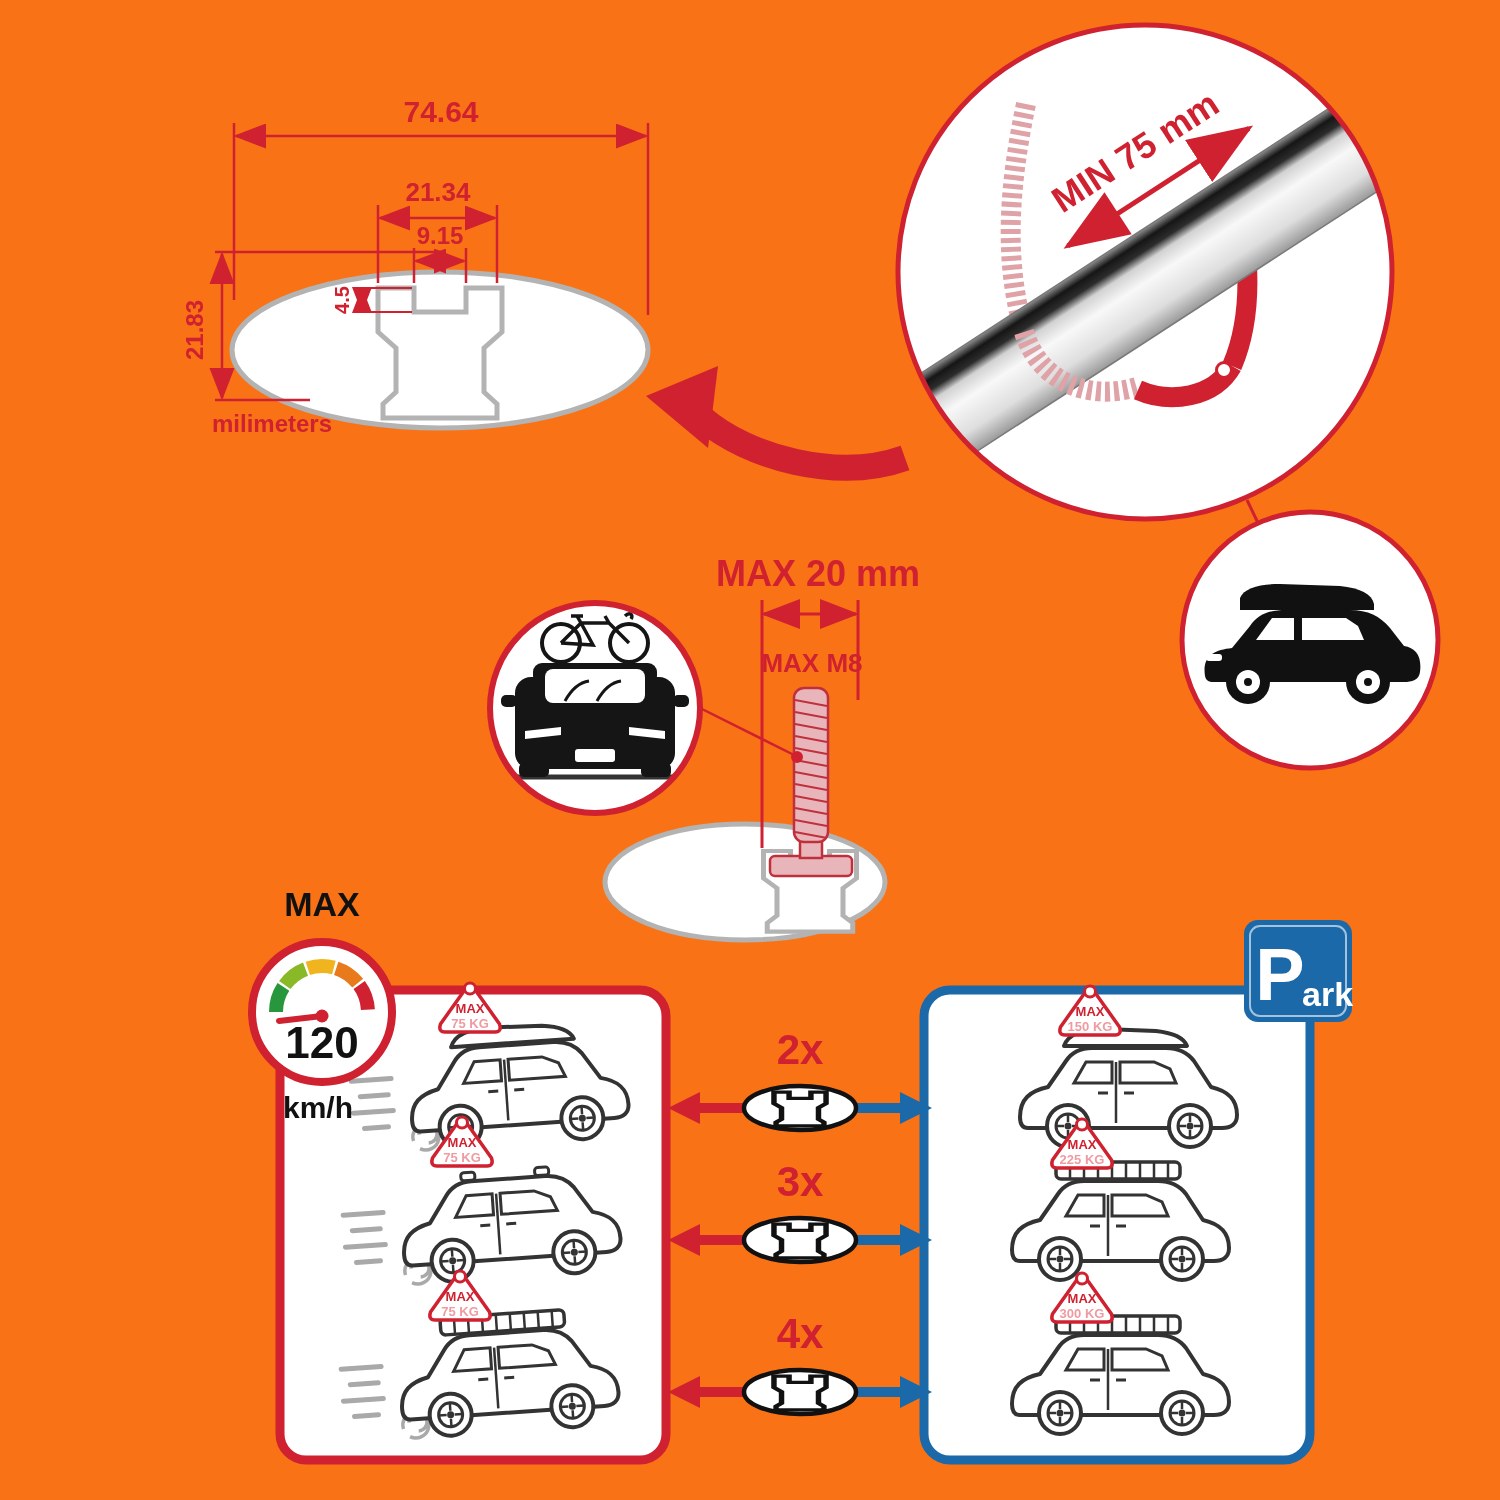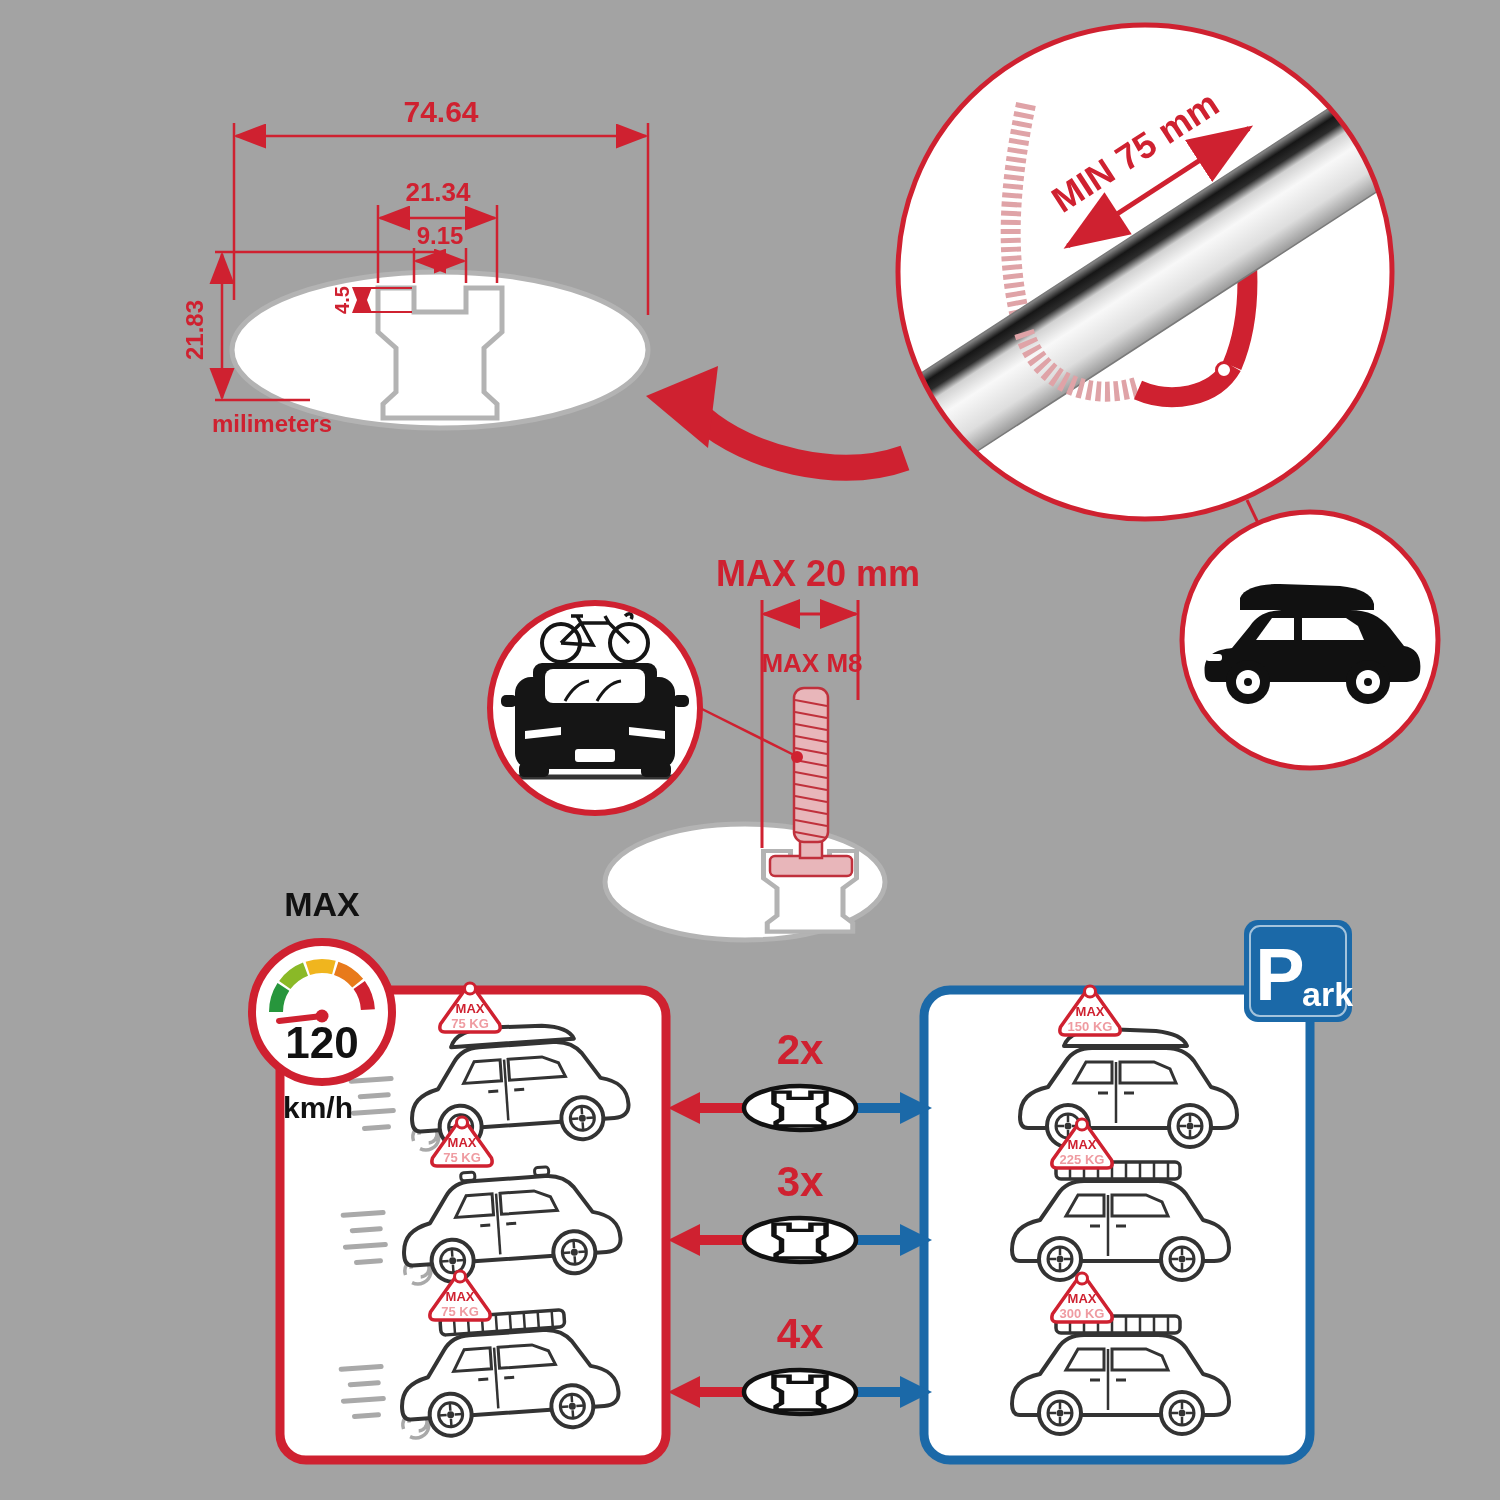--- a/index.html
+++ b/index.html
@@ -1,16 +1,16 @@
 <!DOCTYPE html>
 <html><head>
 <meta charset="utf-8">
 <style>
   html,body{margin:0;padding:0;background:#fff;}
-  .stage{position:relative;width:1500px;height:1500px;background:#a3a3a3;overflow:hidden;font-family:"Liberation Sans",sans-serif;}
+  .stage{position:relative;width:1500px;height:1500px;background:#f97316;overflow:hidden;font-family:"Liberation Sans",sans-serif;}
   svg{display:block;}
   text{font-family:"Liberation Sans",sans-serif;}
   .dim{fill:#cf2130;font-weight:bold;}
   .blk{fill:#111111;font-weight:bold;}
   .wht{fill:#ffffff;font-weight:bold;}
   .mid{text-anchor:middle;}
   .badge-max{fill:#cf2130;font-weight:bold;font-size:13px;text-anchor:middle;}
   .badge-wt{fill:#ef9ba1;font-weight:bold;font-size:13px;text-anchor:middle;}
 </style>
 </head>

